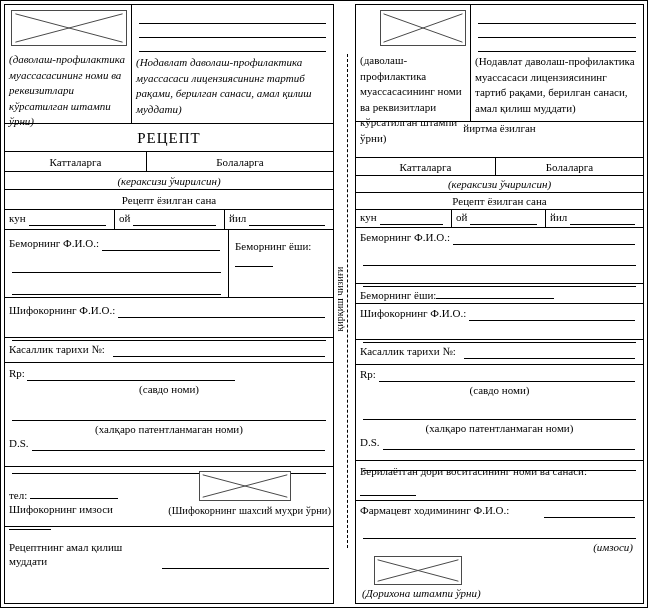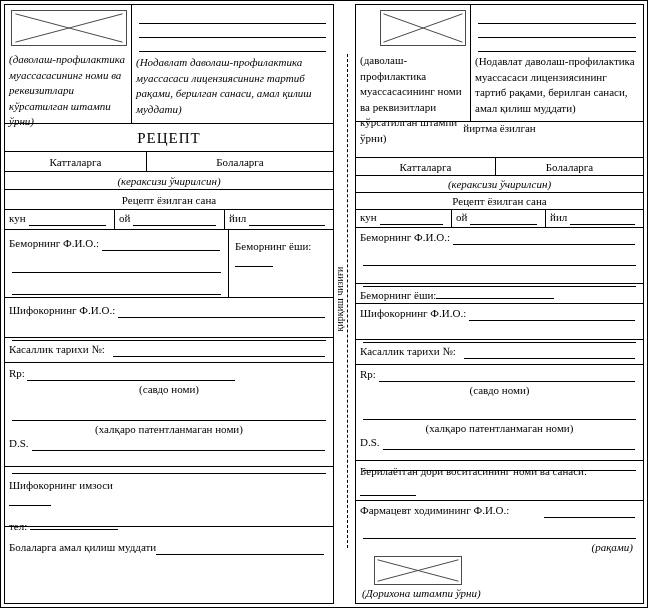--- a/index.html
+++ b/index.html
@@ -155,35 +155,44 @@
       <div class="line-row" style="margin-top:1px;">
         <span>D.S.</span>
           <span class="blank-flex"></span>
       </div>
       <div class="fline" style="margin-top:10px;"></div>
     </div>
 
     <div class="row" style="height:60px;">
       <div class="cells">
         <div style="width:150px; padding:12px 0 0 4px;">
+          <div style="margin-top:7px;">
+            <span>тел:</span>
+            <span class="blank" style="width:88px;"></span>
+          </div>
           <div>
             <span>Шифокорнинг имзоси</span>
             <span class="blank" style="width:42px;"></span>
           </div>
-          <div style="margin-top:7px;">
-            <span>тел:</span>
-            <span class="blank" style="width:88px;"></span>
-          </div>
+        </div>
+        <div class="grow" style="padding:2px 2px 0 0;">
+          <div class="stamp" style="width:92px; height:30px; margin:2px 40px 3px auto;">
+            <svg viewBox="0 0 100 30" preserveAspectRatio="none">
+              <line x1="3" y1="3" x2="97" y2="27" stroke="#4a4a4a" stroke-width="1" vector-effect="non-scaling-stroke"></line>
+              <line x1="3" y1="27" x2="97" y2="3" stroke="#4a4a4a" stroke-width="1" vector-effect="non-scaling-stroke"></line>
+            </svg>
+          </div>
+          <div class="right-al small" style="white-space:nowrap;">(Шифокорнинг шахсий муҳри ўрни)</div>
         </div>
       </div>
     </div>
 
     <div class="row grow pad4">
       <div class="line-row" style="margin-top:14px;">
-        <span>Болаларга амал қилиш муддати</span>
+        <span>Рецептнинг амал қилиш муддати</span>
           <span class="blank" style="width:168px;"></span>
       </div>
     </div>
   </div>
 
   <div class="gap">
     <div class="cut-dash"></div>
     <div class="cut-label">қирқиш чизиғи</div>
   </div>
 
@@ -290,21 +299,21 @@
       <div style="margin-top:4px;">Берилаётган дори воситасининг номи ва санаси:</div>
       <div style="margin-top:4px;"><span class="blank" style="width:56px;"></span></div>
     </div>
 
     <div class="row grow pad4">
       <div class="line-row" style="margin-top:3px;gap:32px;">
         <span>Фармацевт ходимининг Ф.И.О.:</span>
           <span class="blank-flex"></span>
       </div>
       <div class="fline" style="margin-top:8px;"></div>
-      <div class="right-al italic" style="margin:2px 6px 0 0;">(рақами)</div>
+      <div class="right-al italic" style="margin:2px 6px 0 0;">(имзоси)</div>
       <div class="stamp" style="width:88px; height:29px; margin:1px 0 2px 14px;">
         <svg viewBox="0 0 100 29" preserveAspectRatio="none">
           <line x1="3" y1="3" x2="97" y2="26" stroke="#4a4a4a" stroke-width="1" vector-effect="non-scaling-stroke"></line>
           <line x1="3" y1="26" x2="97" y2="3" stroke="#4a4a4a" stroke-width="1" vector-effect="non-scaling-stroke"></line>
         </svg>
       </div>
       <div class="italic" style="margin-left:2px;">(Дорихона штампи ўрни)</div>
     </div>
   </div>
 </div>

